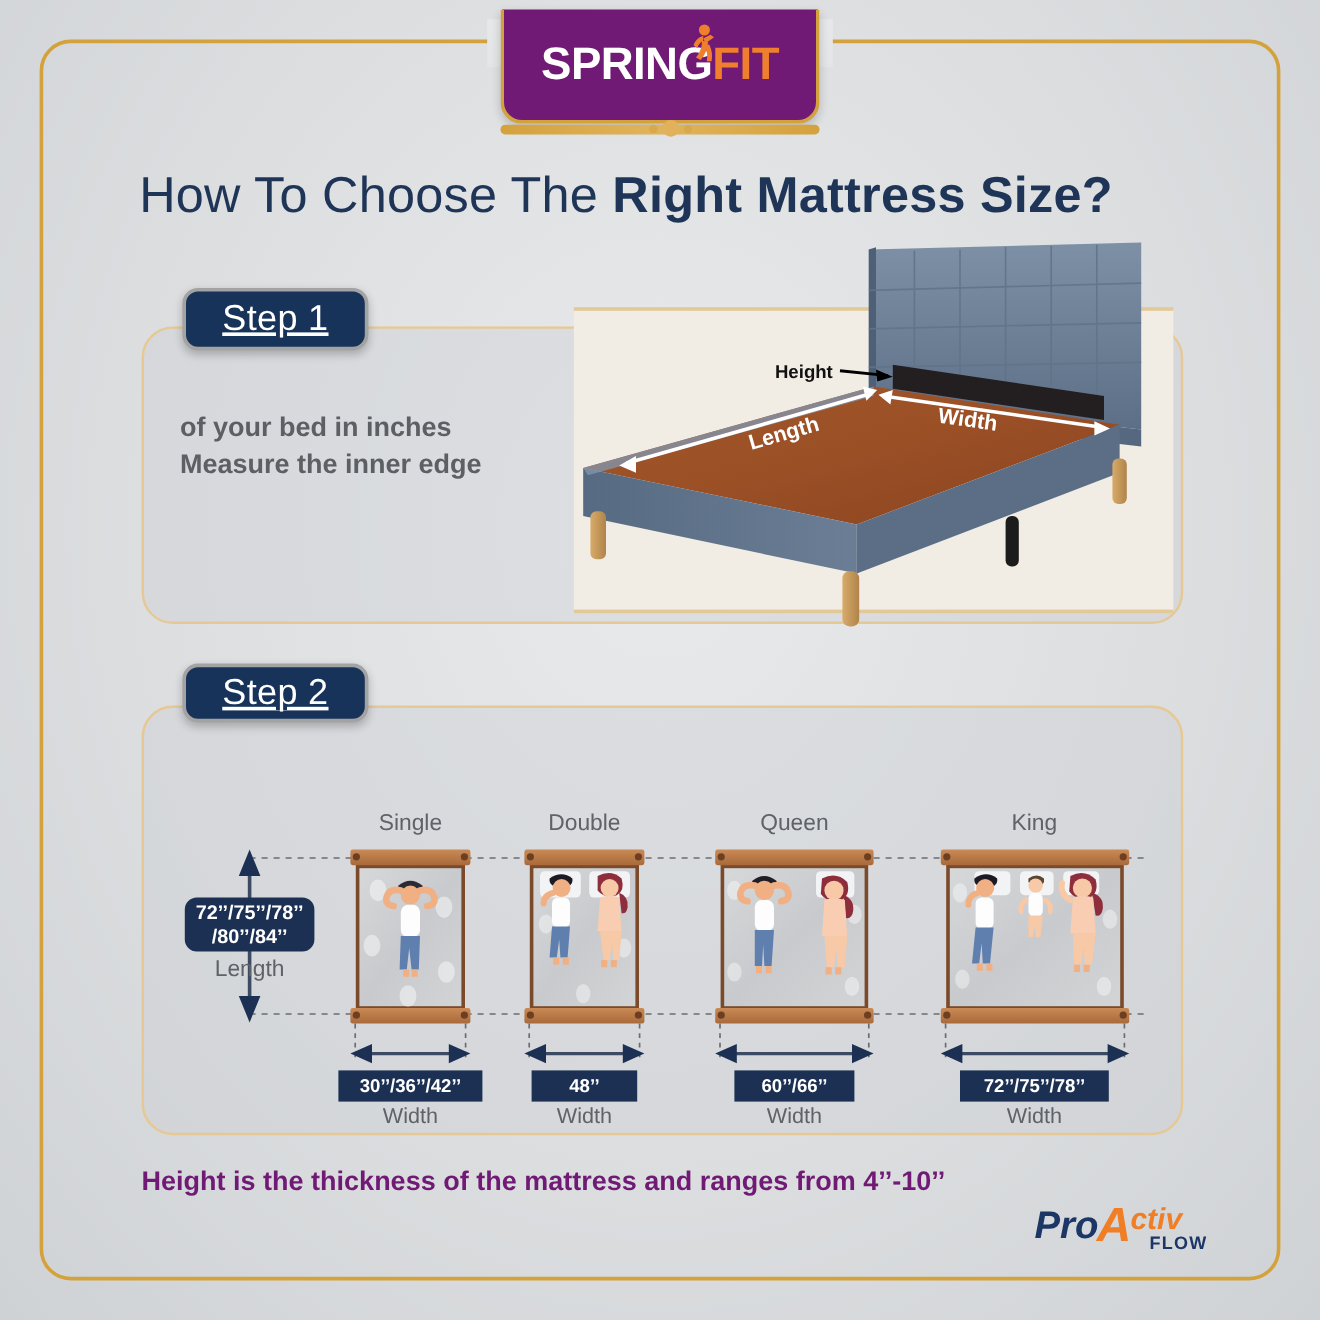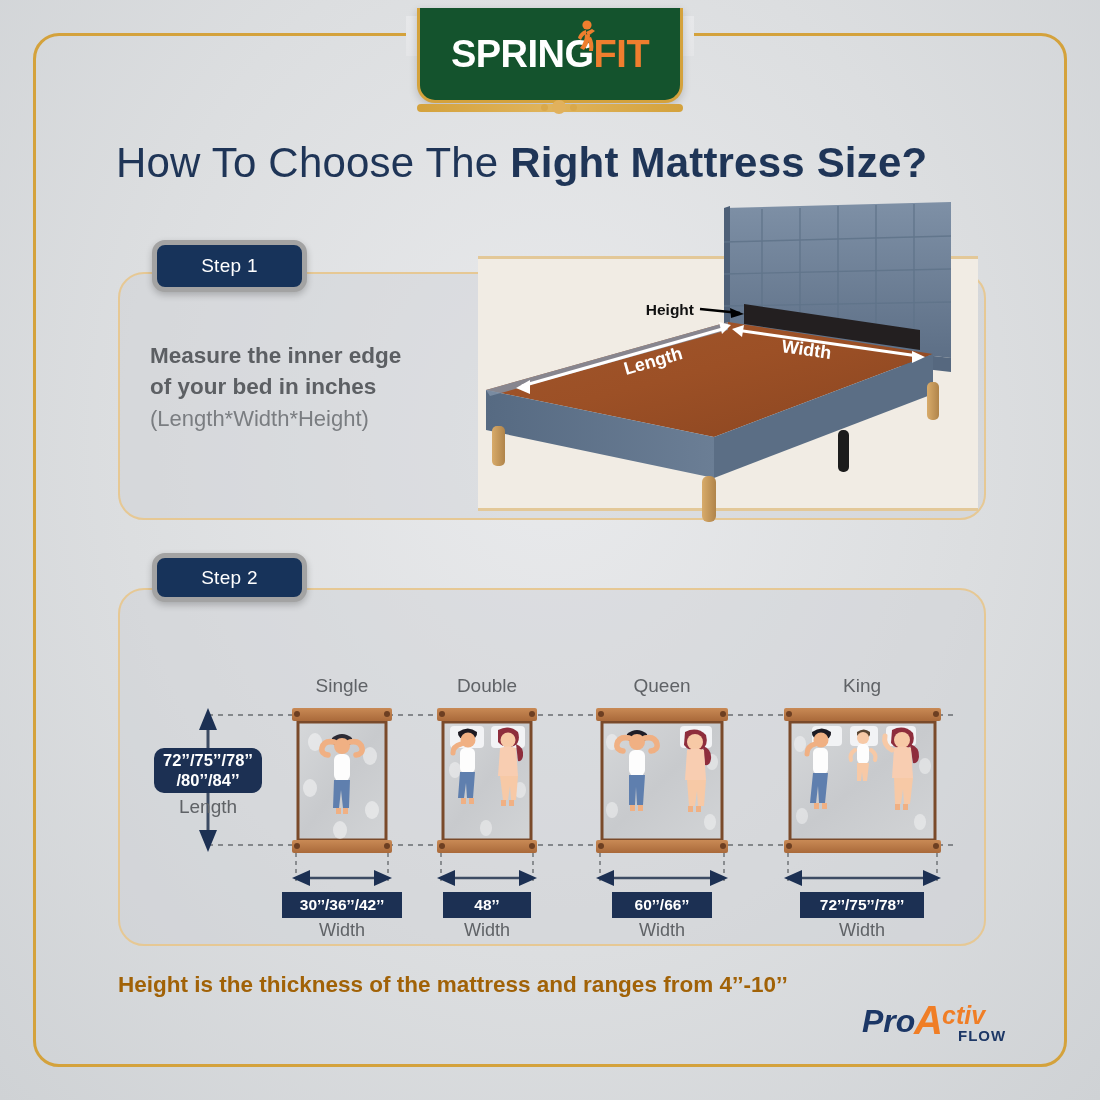--- a/index.html
+++ b/index.html
@@ -16,21 +16,21 @@
     box-sizing:border-box;pointer-events:none;
   }
   
   .frame-notch{
     position:absolute;left:406px;top:16px;width:288px;height:40px;
     background:linear-gradient(180deg,#e7e8ea 0%,#e4e5e7 100%);
   }
   
   .logo-banner{
     position:absolute;left:417px;top:8px;width:266px;height:95px;
-    background:#14532d;
+    background:#701a75;
     border:3px solid #d4a23c;border-top:none;
     border-radius:0 0 18px 18px;
     display:flex;align-items:center;justify-content:center;
     box-shadow:0 3px 8px rgba(0,0,0,.18);
     box-sizing:border-box;
   }
   .logo-text{
     font-size:38px;font-weight:bold;letter-spacing:-0.5px;
     color:#ffffff;line-height:1;white-space:nowrap;
     position:relative;
@@ -63,44 +63,45 @@
     border:2.5px solid #e6c894;border-radius:26px;
     background:rgba(205,208,211,.42);
     box-sizing:border-box;
   }
   #step1-card{left:118px;top:272px;width:868px;height:248px;}
   #step2-card{left:118px;top:588px;width:868px;height:358px;}
 
   .step-badge{
     position:absolute;
     background:#17335a;color:#fff;
-    border:5px solid #a3a3a3;border-radius:13px;
-    font-size:19px;letter-spacing:.3px;
+    border:3px solid #a3a3a3;border-radius:13px;
+    font-size:30px;letter-spacing:.3px;
     display:flex;align-items:center;justify-content:center;
     box-shadow:0 3px 7px rgba(0,0,0,.22);
     box-sizing:border-box;
+    text-decoration:underline;
   }
   #step1-badge{left:152px;top:240px;width:155px;height:52px;}
   #step2-badge{left:152px;top:553px;width:155px;height:49px;}
 
   
   .s1-copy{position:absolute;left:150px;top:340px;width:330px;}
   .s1-line{font-size:22.5px;font-weight:bold;color:#5c5f63;line-height:31px;}
   .s1-sub{font-size:22px;color:#7a7d81;line-height:31px;margin-top:1px;}
 
   
   #bed-illustration{position:absolute;left:478px;top:190px;width:500px;height:350px;}
 
   
   #mattress-diagram{position:absolute;left:150px;top:670px;width:810px;height:270px;}
 
   
   .footer-note{
     position:absolute;left:118px;top:972px;
-    font-size:22.5px;font-weight:bold;color:#a16207;white-space:nowrap;
+    font-size:22.5px;font-weight:bold;color:#701a75;white-space:nowrap;
   }
   #proactiv-logo{position:absolute;left:862px;top:1000px;width:166px;height:46px;}
   .pa-pro{font-size:32px;font-weight:bold;font-style:italic;fill:#1c3766;}
   .pa-a{font-size:40px;font-weight:bold;font-style:italic;fill:#f07e26;}
   .pa-activ{font-size:25px;font-weight:bold;font-style:italic;fill:#f07e26;}
   .pa-flow{font-size:15px;font-weight:bold;fill:#1c3766;letter-spacing:1px;}
 </style>
 </head>
 <body>
 
@@ -125,23 +126,22 @@
 <div class="dot d3"></div>
 
 <div class="title">
   <span>How To Choose The </span><span class="bold">Right Mattress Size?</span>
 </div>
 
 <div class="step-card" id="step1-card"></div>
 <div class="step-badge" id="step1-badge">Step 1</div>
 
 <div class="s1-copy">
+  <div class="s1-line">of your bed in inches</div>
   <div class="s1-line">Measure the inner edge</div>
-  <div class="s1-line">of your bed in inches</div>
-  <div class="s1-sub">(Length*Width*Height)</div>
 </div>
 
 <svg id="bed-illustration" viewBox="0 0 500 350">
   <defs>
     <linearGradient id="fabric" x1="0" y1="0" x2="0" y2="1">
       <stop offset="0%" stop-color="#7e90a6"></stop>
         <stop offset="100%" stop-color="#5d6f86"></stop>
     </linearGradient>
     <linearGradient id="fabricDark" x1="0" y1="0" x2="1" y2="0">
       <stop offset="0%" stop-color="#566a82"></stop>

